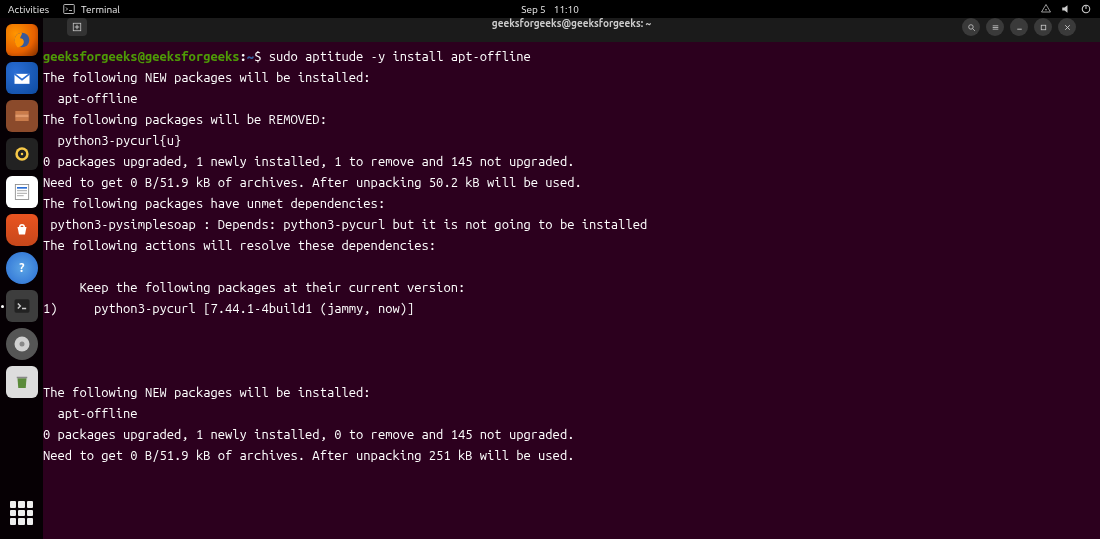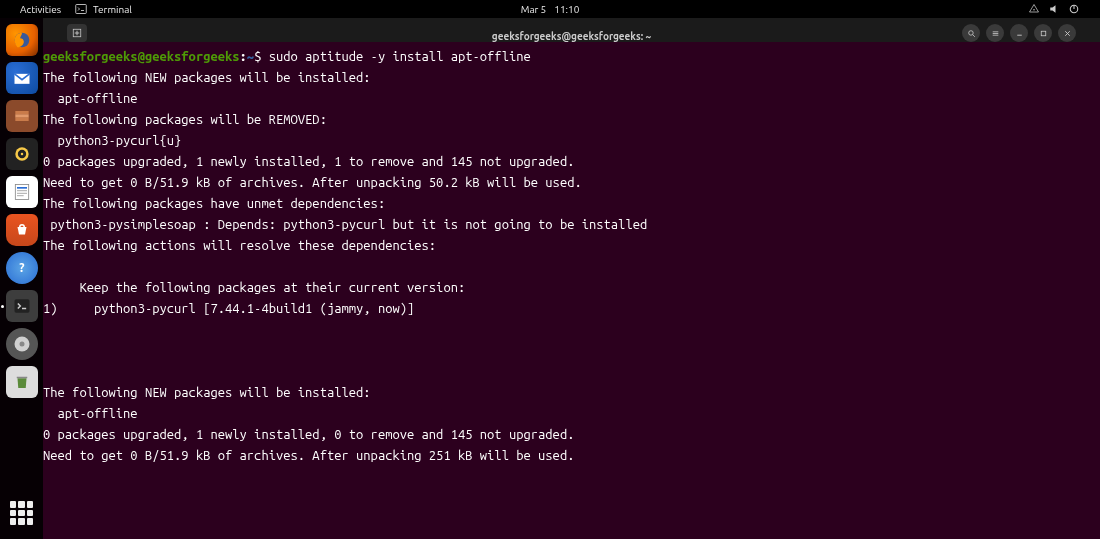--- a/index.html
+++ b/index.html
@@ -12,21 +12,21 @@
       position: relative;
     }
     
     .topbar {
       height: 18px;
       background: #000;
       color: #eee;
       display: flex;
       align-items: center;
       font-size: 10px;
-      padding: 0 20px;
+      padding: 0 8px;
       position: relative;
     }
     .topbar-left { display: flex; align-items: center; gap: 14px; }
     .topbar-app { display: flex; align-items: center; gap: 6px; }
     .topbar-center {
       position: absolute;
       left: 50%;
       transform: translateX(-50%);
       display: flex;
       gap: 8px;
@@ -38,21 +38,21 @@
       gap: 8px;
     }
     .topbar-icon { width: 12px; height: 12px; display: inline-flex; align-items: center; justify-content: center; }
     .topbar-icon svg { width: 12px; height: 12px; fill: #ccc; }
 
     
     .titlebar {
       height: 24px;
       background: #1b1b1b;
       display: flex;
-      align-items: flex-end;
+      align-items: flex-start;
       padding: 0 24px;
       color: #ddd;
       font-size: 11px;
       position: relative;
       margin-left: 43px;
     }
     .titlebar-left { display: flex; align-items: center; gap: 4px; }
     .titlebar-center {
       position: absolute;
       left: 50%;
@@ -174,21 +174,21 @@
       <span class="topbar-icon">
         <svg viewBox="0 0 16 16">
             <rect x="1" y="2" width="14" height="12" rx="1" fill="none" stroke="#ccc" stroke-width="1.2"></rect>
             <path d="M4 6l2 2-2 2M8 10h4" stroke="#ccc" stroke-width="1.2" fill="none"></path>
           </svg>
       </span>
       <span>Terminal</span>
     </span>
   </div>
   <div class="topbar-center">
-    <span>Mar 5</span>
+    <span>Sep 5</span>
     <span>11:10</span>
   </div>
   <div class="topbar-right">
     <span class="topbar-icon">
       <svg viewBox="0 0 16 16">
           <path d="M8 2l6 10H2z" fill="none" stroke="#ccc" stroke-width="1"></path>
           <circle cx="8" cy="9" r="1" fill="#ccc"></circle>
         </svg>
     </span>
     <span class="topbar-icon">

